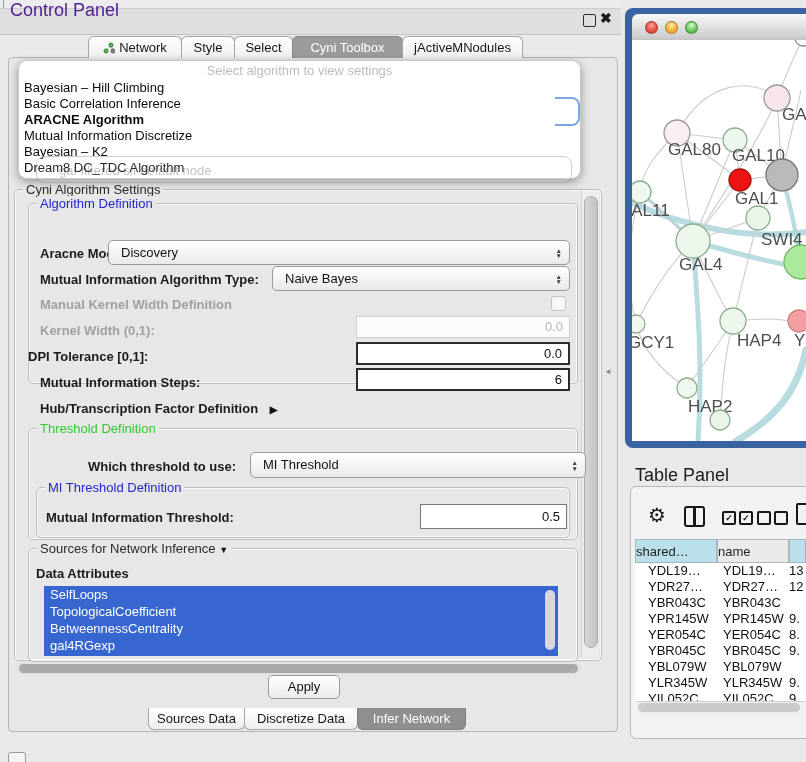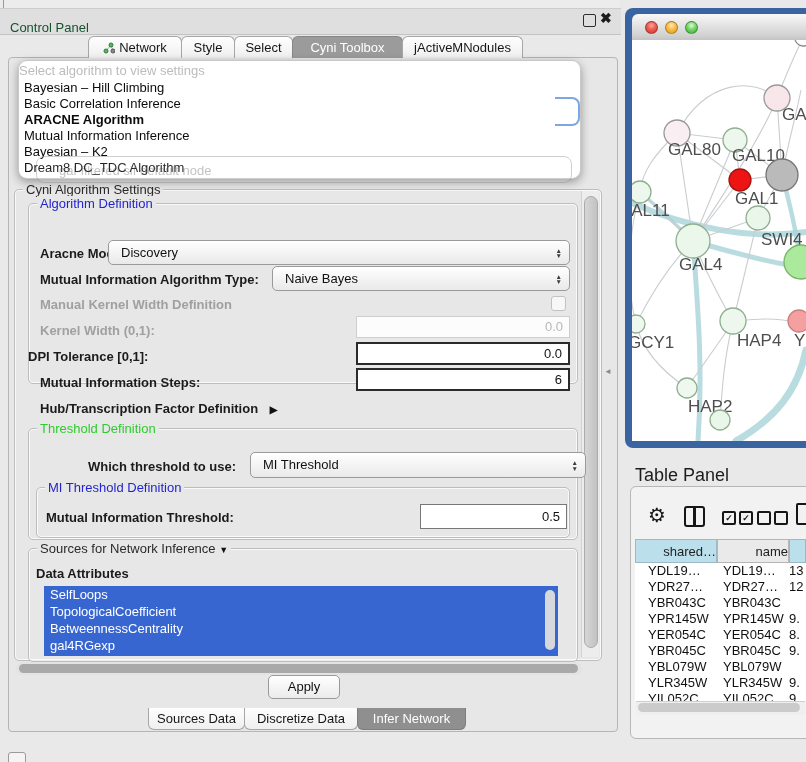--- a/index.html
+++ b/index.html
@@ -3,36 +3,36 @@
 <meta charset="utf-8">
 <style>
   html,body{margin:0;padding:0}
   body{width:806px;height:762px;position:relative;overflow:hidden;background:#e9e9e9;
        font-family:"Liberation Sans",sans-serif;-webkit-font-smoothing:antialiased;}
   .abs{position:absolute}
   
   .cp-topstrip{left:0;top:0;width:620px;height:8px;background:#ececec}
   .cp-tick{left:3px;top:0;width:1px;height:8px;background:#9a9a9a}
   .cp-header{left:0;top:8px;width:621px;height:25px;background:#dfdfdf;border-top:1px solid #cdcdcd;border-bottom:1px solid #c3c3c3}
-  .cp-title{left:10px;top:20px;font-size:13px;color:#14532d}
+  .cp-title{left:10px;top:0;font-size:18px;color:#4c1d95}
   .float-ico{left:583px;top:14px;width:11px;height:11px;border:1.5px solid #2d2d2d;border-radius:2px;background:transparent}
   .close-ico{left:600px;top:10px;font-size:14px;font-weight:bold;color:#1c1c1c}
   .content{left:8px;top:57px;width:608px;height:673px;background:#e7e7e7;border:1px solid #b5b5b5;border-radius:4px}
   
   .tab{position:absolute;top:36px;height:21px;line-height:21px;text-align:center;font-size:13px;color:#161616;
        background:linear-gradient(#fefefe,#efefef);border:1px solid #a6a6a6;border-bottom:none;border-radius:6px 6px 0 0;z-index:3}
   .tab.sel{background:#9b9b9b;color:#fff;border-color:#868686}
   .btab{position:absolute;top:708px;height:21px;line-height:21px;text-align:center;font-size:13px;color:#161616;
        background:linear-gradient(#fefefe,#efefef);border:1px solid #a6a6a6;border-top:none;border-radius:0 0 6px 6px;z-index:3}
   .btab.sel{background:#8f8f8f;color:#fff;border-color:#7d7d7d}
   .netico{display:inline-block;vertical-align:-2px;margin-right:4px}
   
   .popup{left:18px;top:60px;width:561px;height:117px;background:#fff;border:1px solid #c9c9c9;border-radius:9px;
          box-shadow:0 3px 10px rgba(0,0,0,.35);z-index:50;overflow:hidden}
-  .popup-prompt{height:19px;line-height:19px;color:#bcbcbc;font-size:13px}
+  .popup-prompt{height:19px;line-height:19px;text-align:center;color:#bcbcbc;font-size:13px}
   .pitem{height:16px;line-height:16px;font-size:13px;color:#0c0c0c;padding-left:5px;white-space:nowrap}
   .pitem.bold{font-weight:bold}
   .focus-frag{left:555px;top:97px;width:23px;height:25px;background:#fff;border:2.5px solid #7ba8e2;border-left:none;
               border-radius:0 8px 8px 0;z-index:55}
   .ghost-combo{left:36px;top:156px;width:536px;height:27px;border:1.5px solid #8f8f8f;border-radius:8px;opacity:.42;z-index:56;
                font-size:13px;color:#6f6f6f;line-height:27px;padding-left:22px;box-sizing:border-box;background:rgba(255,255,255,.25)}
   
   .grp{position:absolute;border:1px solid #bdbdbd;border-radius:5px;box-shadow:inset 0 0 0 1px rgba(255,255,255,.75)}
   .grp-title{position:absolute;top:-8px;font-size:13px;background:#e7e7e7;padding:0 3px;color:#2a2a2a;white-space:nowrap}
   .t-blue{color:#2424cf}
@@ -74,21 +74,21 @@
   
   .tp-title{left:635px;top:465px;font-size:18px;color:#1c1c1c}
   .tpanel{left:630px;top:486px;width:176px;height:251px;background:#f2f2f2;border:1px solid #b7b7b7;border-radius:6px 0 0 6px}
   .gear{left:648px;top:504px;font-size:20px;color:#161616;font-family:"DejaVu Sans",sans-serif;line-height:22px}
   .splitico{left:684px;top:506px;width:17px;height:17px;border:2.5px solid #161616;border-radius:3px}
   .splitico:after{content:"";position:absolute;left:7px;top:0;width:2.5px;height:17px;background:#161616}
   .cbx{position:absolute;width:10px;height:10px;border:2px solid #161616;border-radius:2px;font-size:9px;line-height:10px;
        text-align:center;color:#161616;font-weight:bold}
   .docico{left:796px;top:503px;width:14px;height:18px;border:2.5px solid #161616;border-radius:2px 6px 2px 2px}
   .tbl-area{left:635px;top:539px;width:171px;height:162px;background:#fff;overflow:hidden}
-  .th{position:absolute;top:0;height:24px;line-height:23px;text-align:right;font-size:13px;color:#222;box-sizing:border-box;
+  .th{position:absolute;top:0;height:24px;line-height:23px;text-align:left;font-size:13px;color:#222;box-sizing:border-box;
       border:1px solid #9fb9c4}
   .th.blue{background:#bcdfec}
   .th.gray{background:#eaeaea;border-color:#b5b5b5}
   .trows{position:absolute;left:0;top:24px;width:171px;height:138px;overflow:hidden}
   .trow{display:flex;height:16px;line-height:16px;font-size:13px;color:#111}
   .tc{overflow:hidden;white-space:nowrap;box-sizing:border-box}
   .tc.c0{width:82px;padding-left:13px}
   .tc.c1{width:72px;padding-left:6px}
   .tc.c2{width:17px}
   .tp-hscroll{left:636px;top:701px;width:169px;height:13px;background:#efefef;border-top:1px solid #cfcfcf}
@@ -123,21 +123,21 @@
 
 <div class="abs focus-frag"></div>
 <div class="abs ghost-combo">gal-filtered sif default node</div>
 
 <div class="abs popup">
   <div class="popup-prompt">Select algorithm to view settings</div>
   <div>
       <div class="pitem">Bayesian – Hill Climbing</div>
       <div class="pitem">Basic Correlation Inference</div>
       <div class="pitem bold">ARACNE Algorithm</div>
-      <div class="pitem">Mutual Information Inference</div>
+      <div class="pitem">Mutual Information Discretize</div>
       <div class="pitem">Bayesian – K2</div>
       <div class="pitem">Dream8 DC_TDC Algorithm</div>
     </div>
 </div>
 
 <div class="grp" style="left:14px;top:189px;width:586px;height:470px">
   <span class="grp-title" style="left:8px">Cyni Algorithm Settings</span>
 </div>
 <div class="abs vtrack"></div>
 <div class="abs vthumb"></div>

